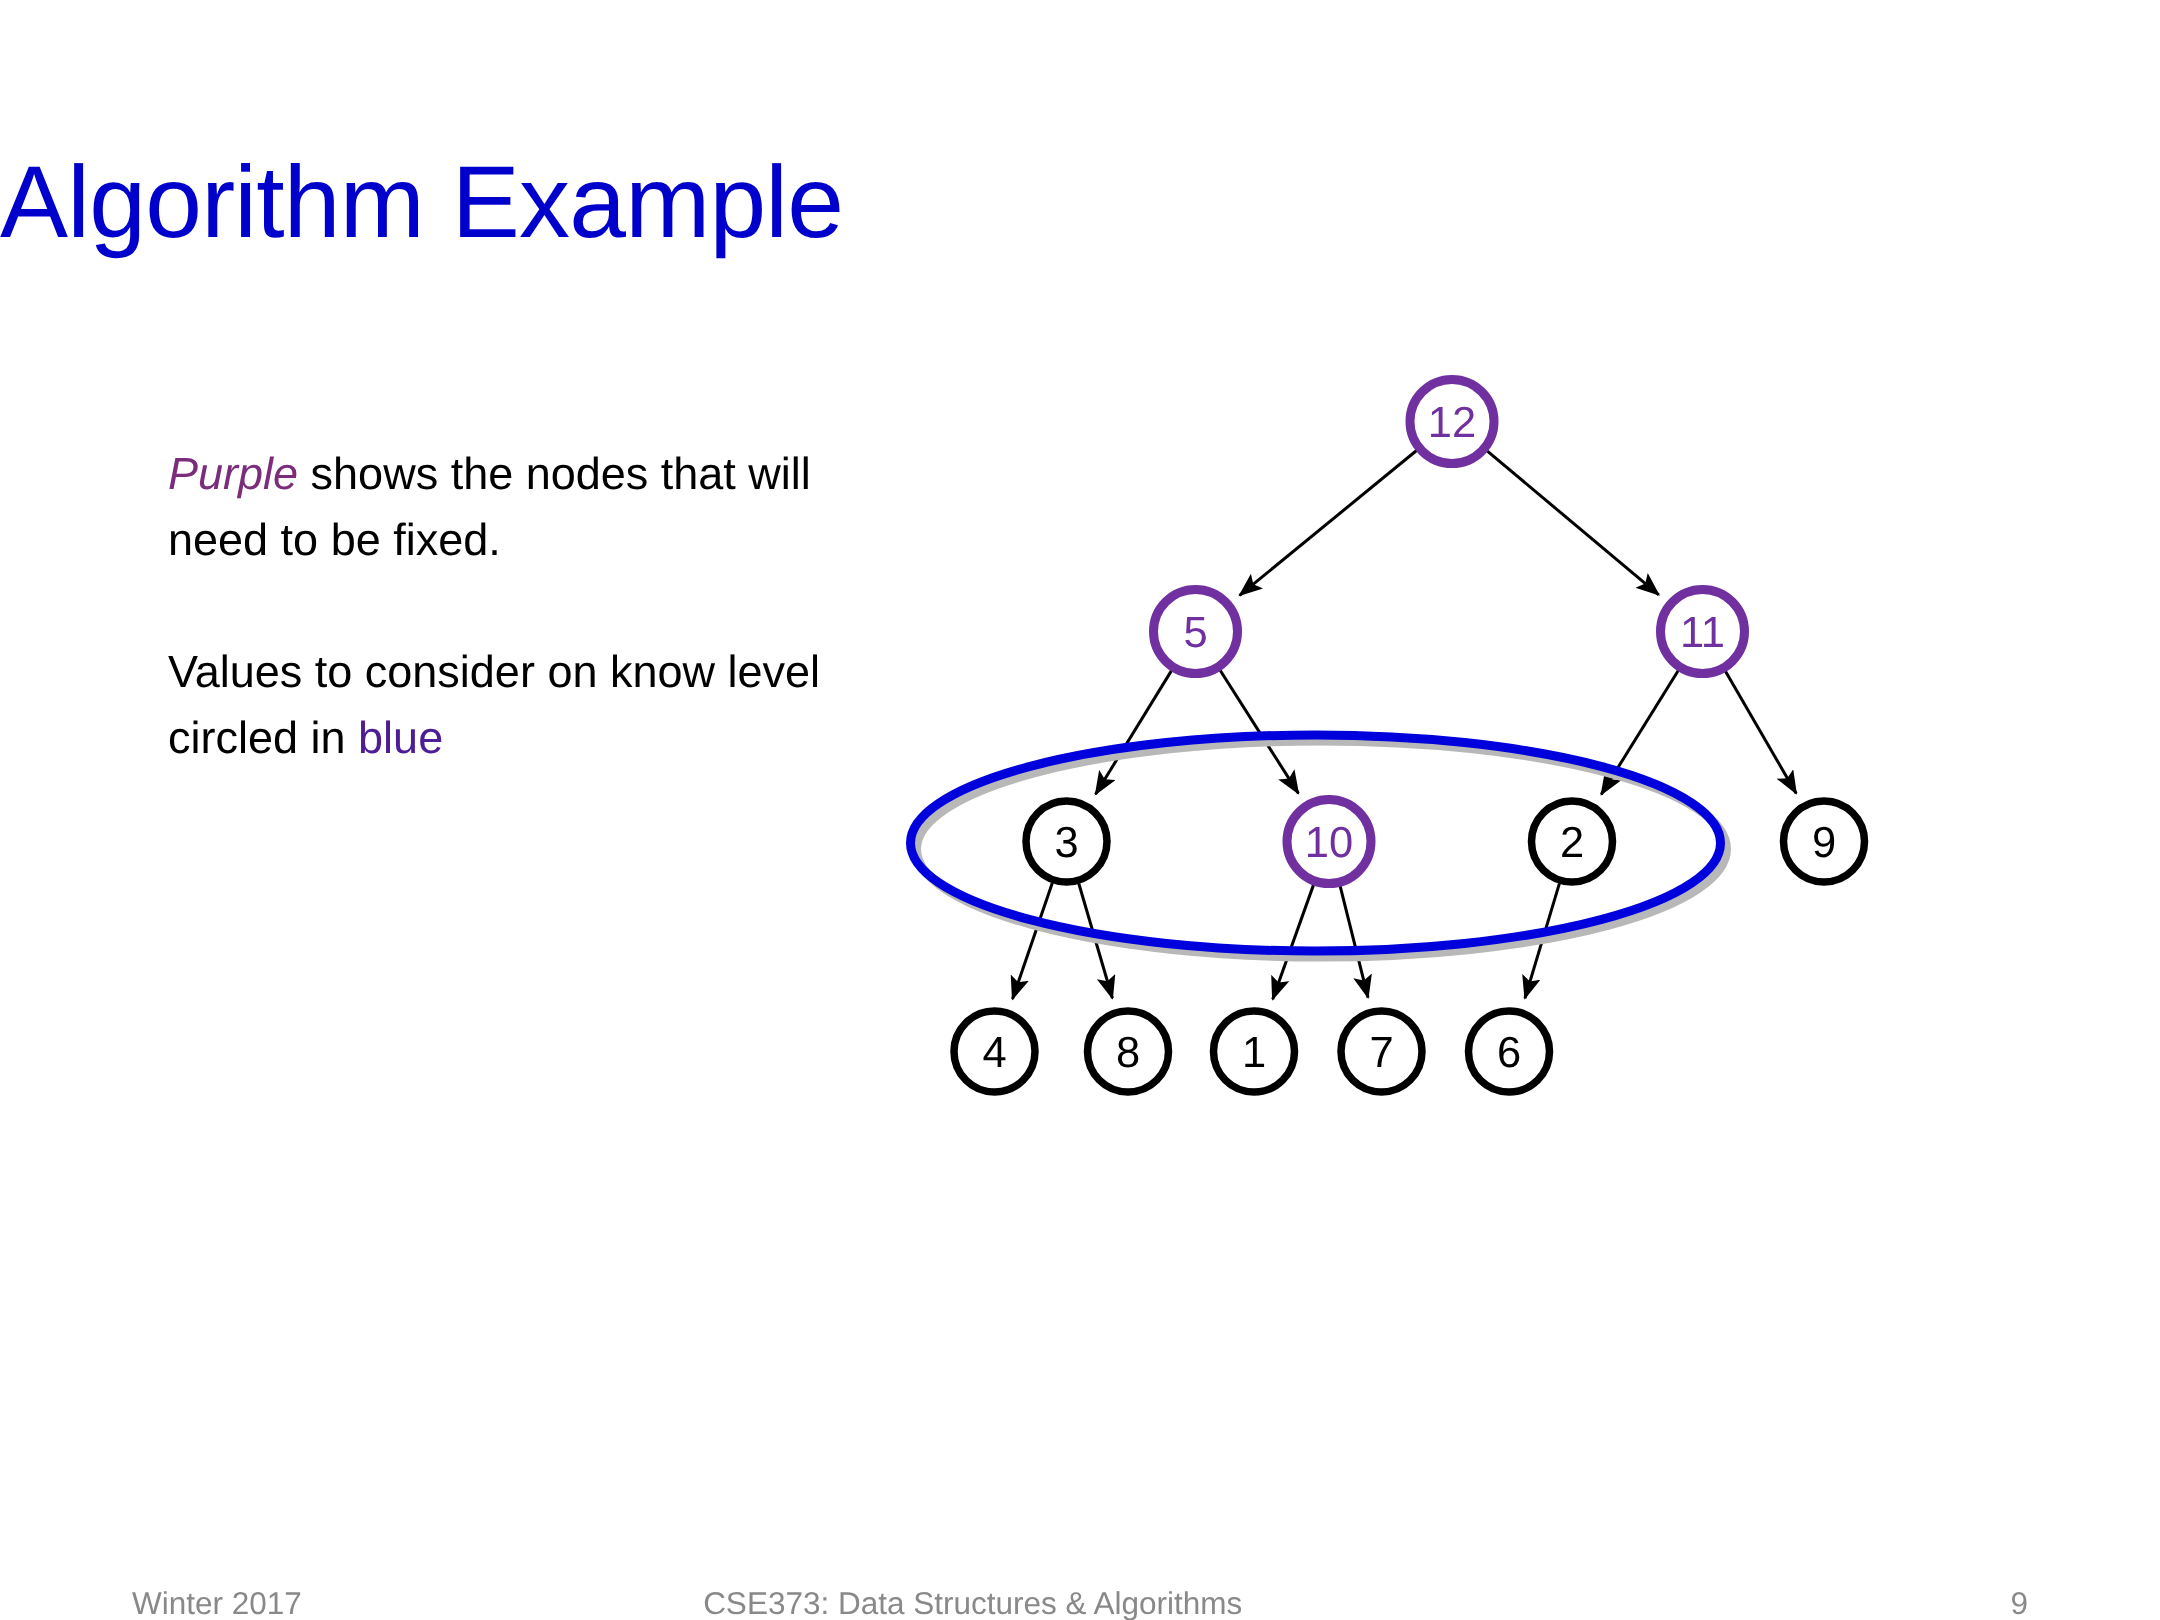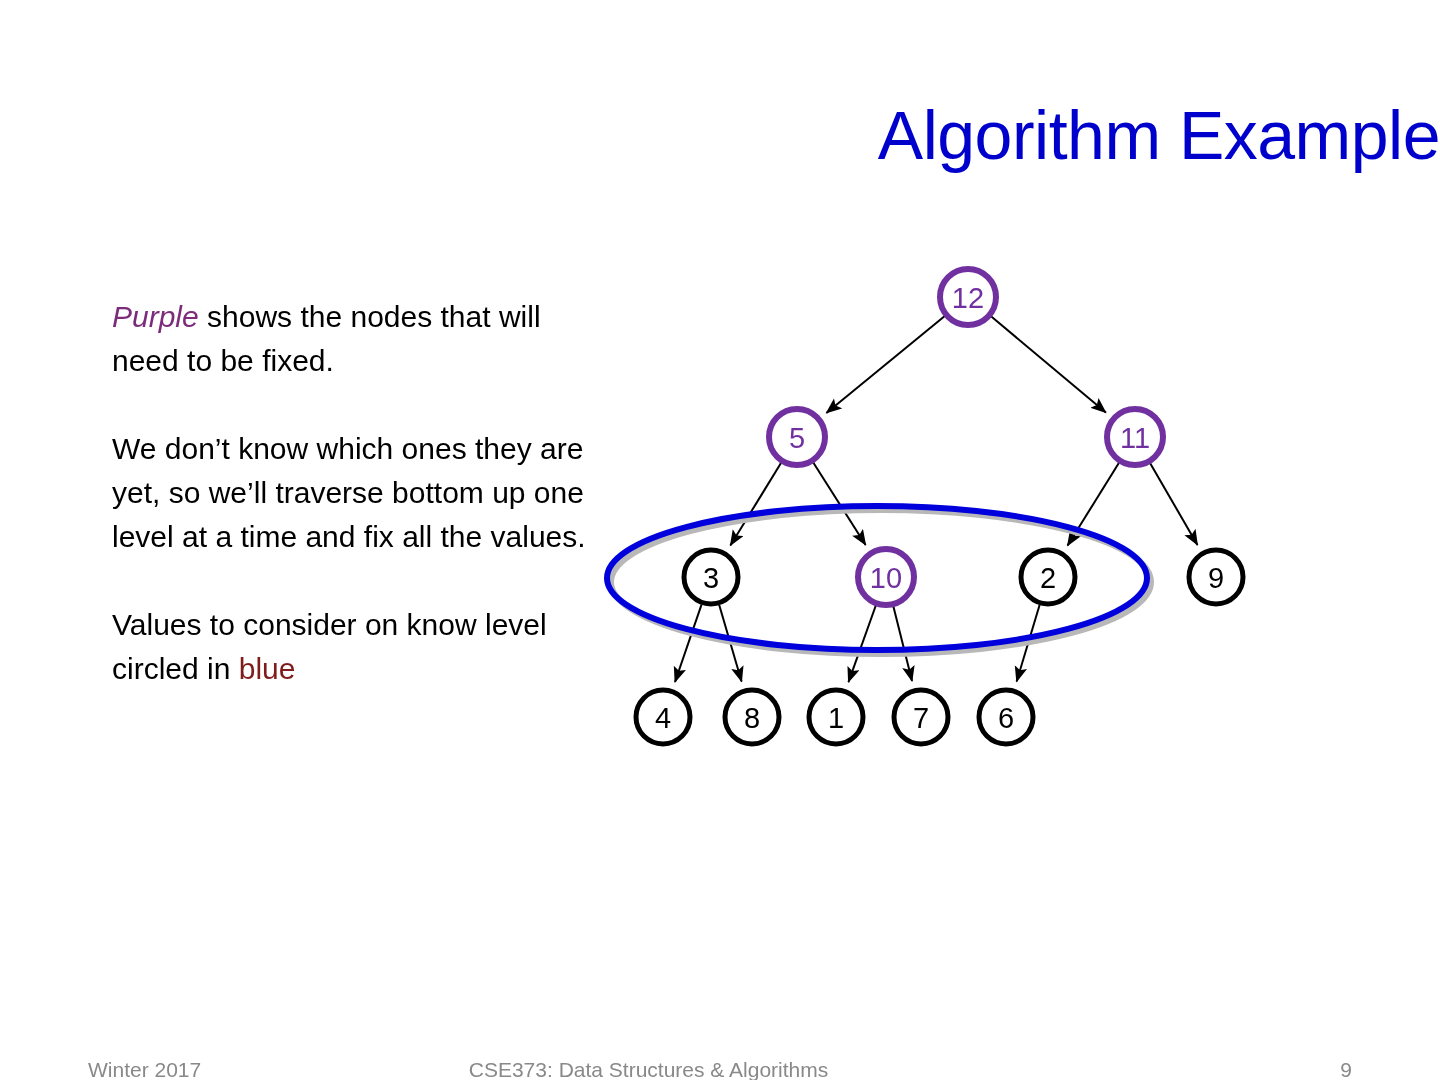--- a/index.html
+++ b/index.html
@@ -17,21 +17,21 @@
     background: #ffffff;
     overflow: hidden;
   }
 
   
   #slide-title {
     position: absolute;
     left: 0;
     top: 95px;
     width: 1440px;
-    text-align: right;
+    text-align: left;
     font-size: 68px;
     line-height: 80px;
     color: #0000CC;
     font-family: "Liberation Sans", sans-serif;
     letter-spacing: -0.5px;
     white-space: nowrap;
   }
 
   
   #body-text {
@@ -43,27 +43,27 @@
     line-height: 44px;
     color: #000000;
   }
   #body-text p {
     margin: 0 0 44px 0;
   }
   #body-text p:last-child {
     margin-bottom: 0;
   }
   .hl-purple { color: #7B2D7B; font-style: italic; }
-  .hl-blue   { color: #7f1d1d; }
+  .hl-blue   { color: #4c1d95; }
 
   
   #tree-figure {
     position: absolute;
     left: 580px;
-    top: 240px;
+    top: 224px;
     width: 700px;
     height: 540px;
   }
   #tree-svg {
     display: block;
     width: 700px;
     height: 540px;
     overflow: visible;
   }
   .node-ring-black { fill: #ffffff; stroke: #000000; stroke-width: 5; }
@@ -123,21 +123,20 @@
 </style>
 </head>
 <body>
 
 <div id="slide">
 
   <div id="slide-title">Algorithm Example</div>
 
   <div id="body-text">
     <p><span class="hl-purple">Purple</span><span> shows the nodes that will need to be fixed.</span></p>
-    <p><span>We don’t know which ones they are yet, so we’ll traverse bottom up one level at a time and fix all the values.</span></p>
     <p><span>Values to consider on know level circled in </span><span class="hl-blue">blue</span></p>
   </div>
 
   <div id="tree-figure">
     <svg id="tree-svg" viewBox="0 0 700 540" xmlns="http://www.w3.org/2000/svg">
       <defs>
         <marker id="arrowhead" markerWidth="9" markerHeight="9" refX="7.5" refY="3.2" orient="auto" markerUnits="strokeWidth">
           <path d="M0,0 L8,3.2 L0,6.4 L1.6,3.2 Z" fill="#000000"></path>
         </marker>
       </defs>

